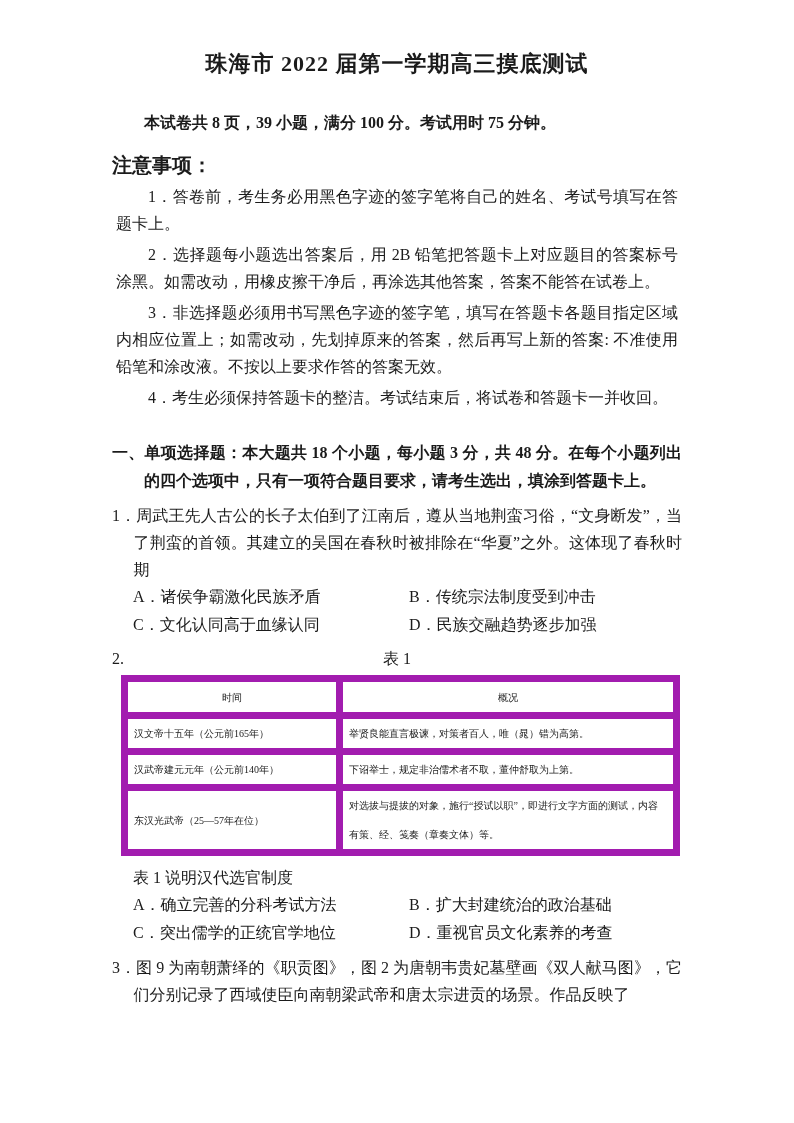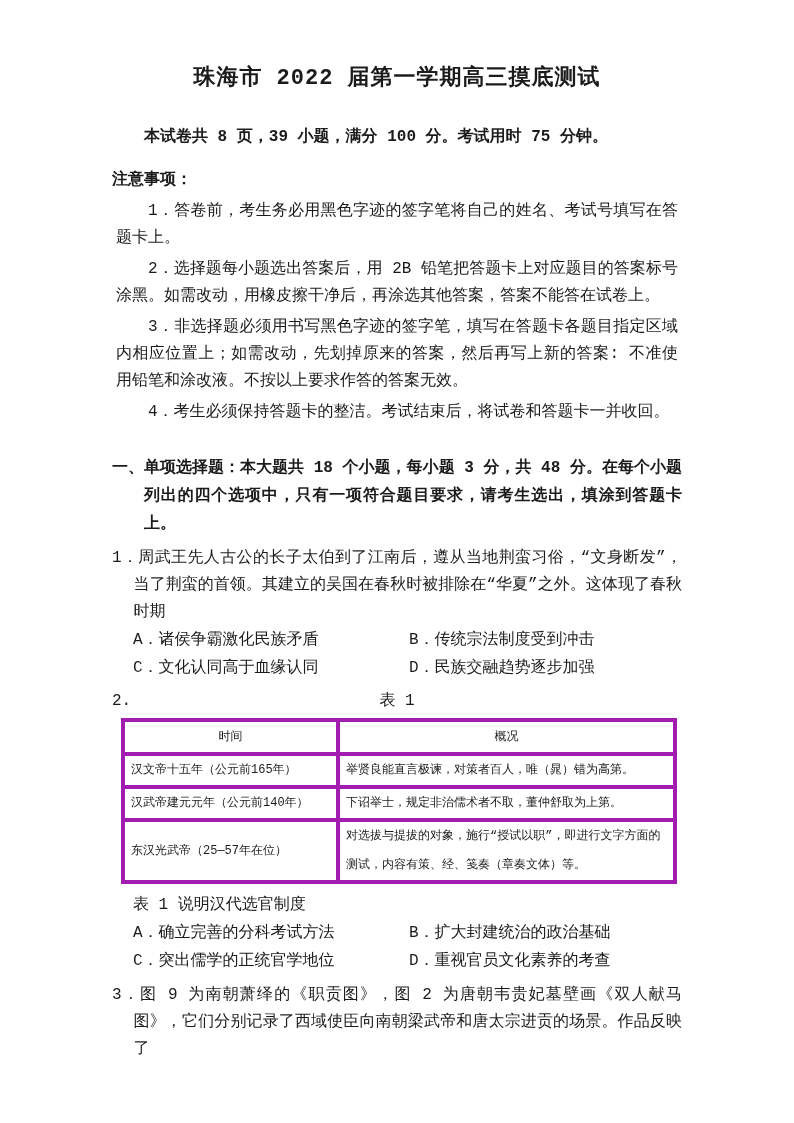--- a/index.html
+++ b/index.html
@@ -1,40 +1,40 @@
 <!DOCTYPE html>
 <html><head>
 <meta charset="utf-8">
 <style>
   html, body { margin:0; padding:0; background:#ffffff; }
   .page {
     width:794px; height:1123px;
     background:#ffffff;
     color:#1b1b1b;
-    font-family:Liberation Mono, monospace;
+    font-family:Liberation Serif, serif;
     box-sizing:border-box;
-    padding:64px 112px 0 112px;
+    padding:49px 112px 0 112px;
     position:relative;
     overflow:hidden;
   }
   .doc-title {
     font-size:22px; font-weight:bold; text-align:center;
     margin:0; line-height:30px; letter-spacing:1px;
   }
   .doc-subject {
     font-size:22px; font-weight:bold; text-align:center;
     margin-top:13px; line-height:30px; letter-spacing:2px;
   }
   .intro {
     margin-top:30px;
     font-size:16px; font-weight:bold; line-height:27px;
     text-indent:2em;
   }
   .notes-heading {
-    font-size:16px; font-weight:bold; line-height:27px; margin-top:3px;
+    font-size:20px; font-weight:bold; line-height:27px; margin-top:3px;
   }
   .note {
     font-size:16px; line-height:27px; margin:4px;
     text-indent:2em; text-align:justify;
   }
   .section-heading {
     margin-top:28px;
     font-size:16px; font-weight:bold; line-height:28px;
     padding-left:2em; text-indent:-2em; text-align:justify;
   }
@@ -53,22 +53,22 @@
   }
   .q2-num { position:absolute; left:0; top:0; }
   table.data-table {
     border-collapse:collapse;
     margin:3px 0 0 9px;
     width:552px;
     table-layout:fixed;
     border:2px solid #000;
   }
   table.data-table th, table.data-table td {
-    border:4px solid #a21caf;
-    font-size:12px;
+    border:7px solid #a21caf;
+    font-size:10px;
     font-weight:normal;
     padding:0 6px;
     line-height:29px;
     vertical-align:middle;
     text-align:left;
   }
   table.data-table th { text-align:center; height:30px; }
   table.data-table col.c1 { width:215px; }
   table.data-table col.c2 { width:337px; }
   .table-note {

